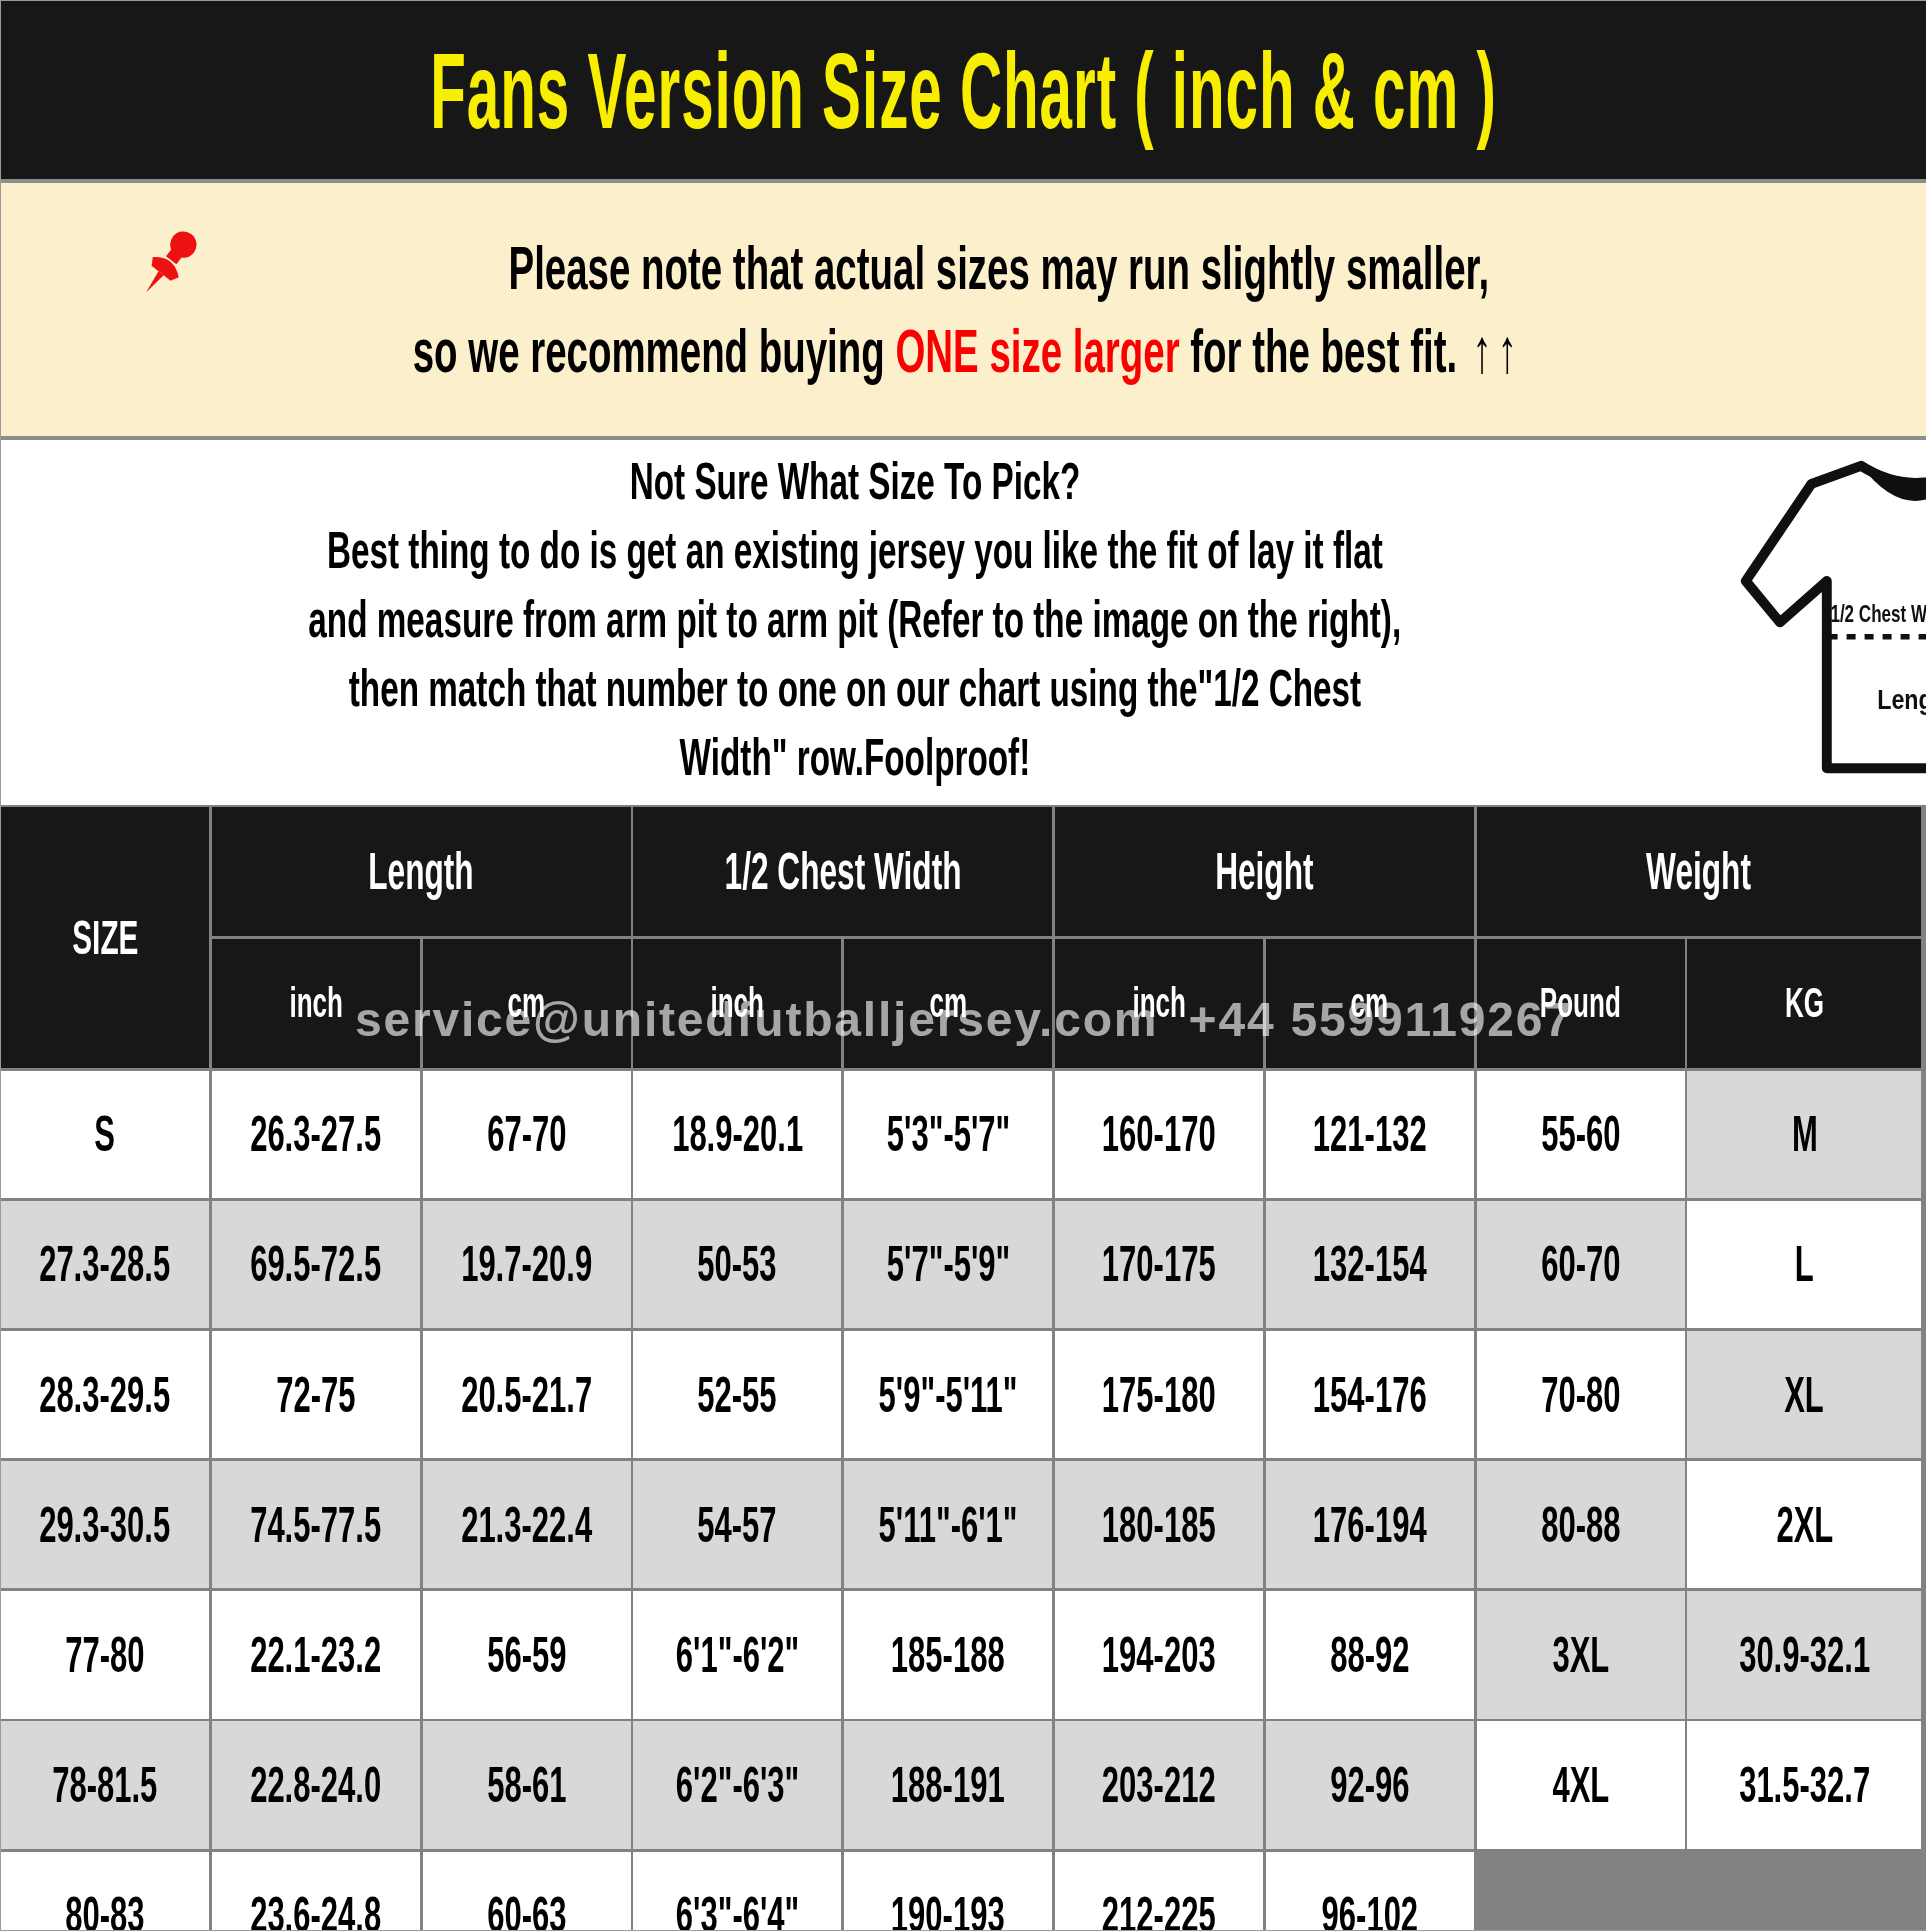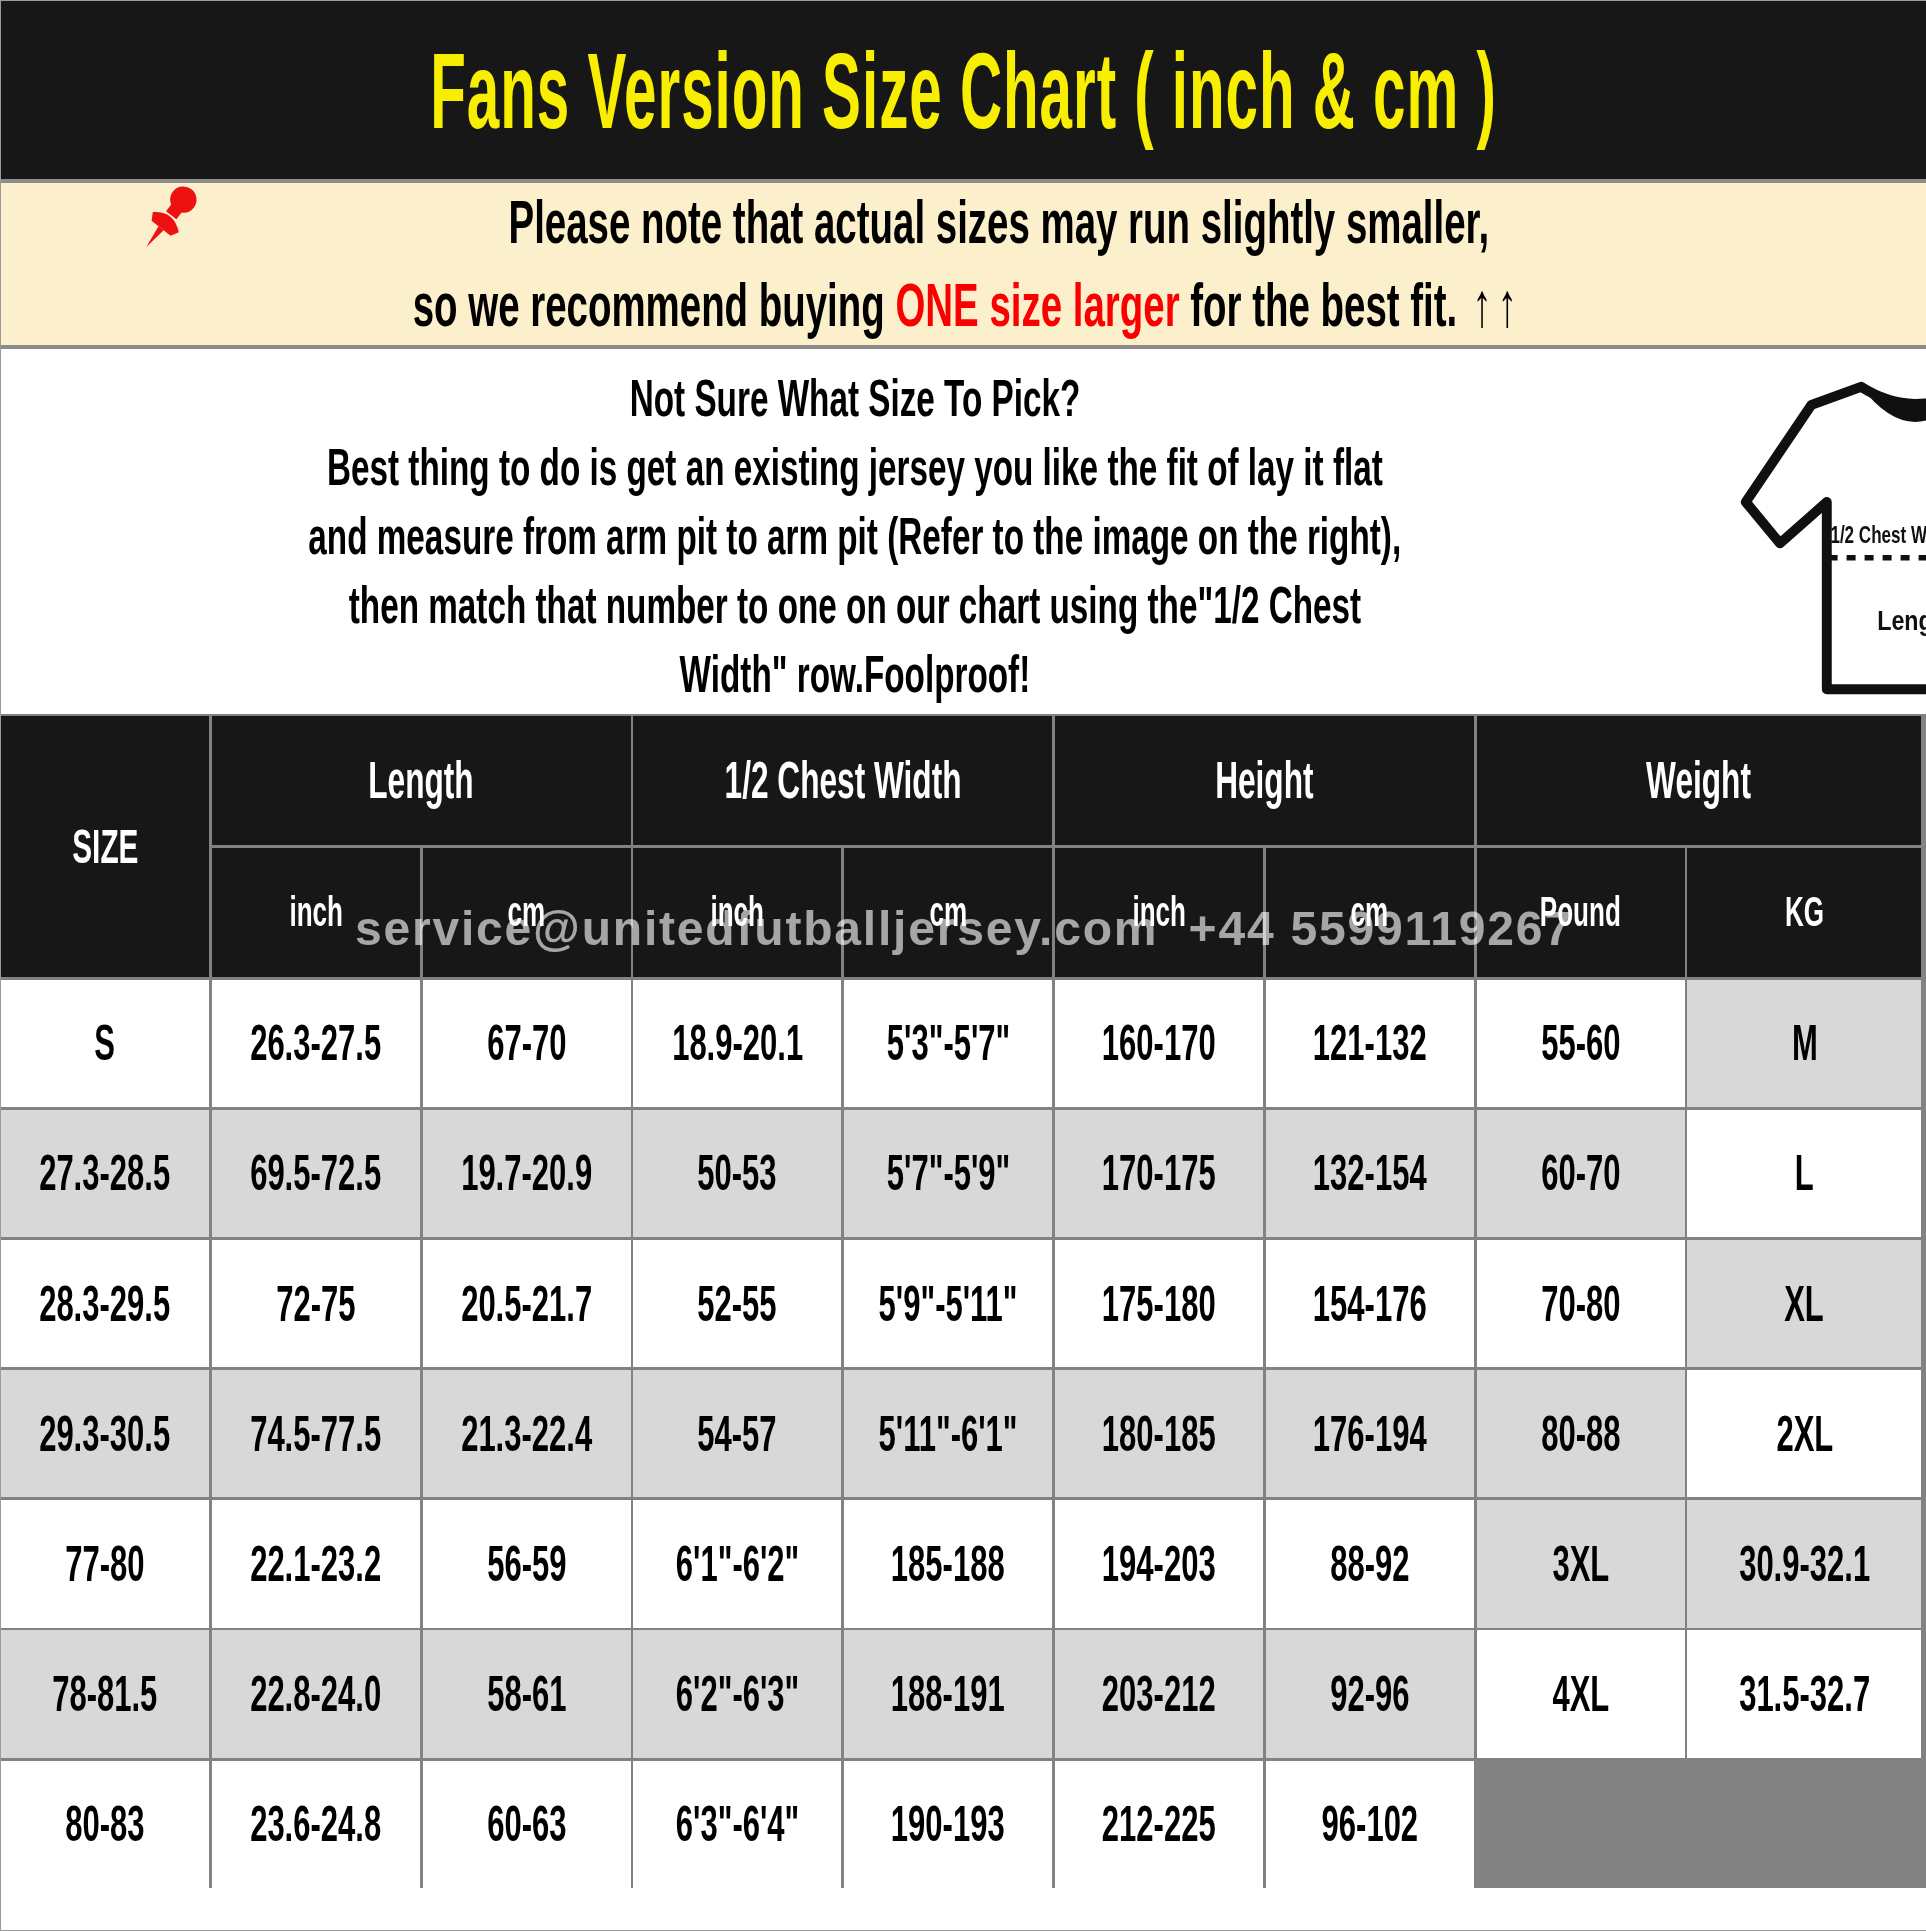--- a/index.html
+++ b/index.html
@@ -16,29 +16,29 @@
     width:1927px;height:1931px;border:1.8px solid #9b9b9b;position:relative;
     background:#fff;overflow:hidden;
   }
   
   .t{display:inline-block;font-weight:700;white-space:nowrap;transform:scaleX(.62);transform-origin:50% 50%;}
   
   .banner{height:182px;background:var(--ink);border-bottom:4.6px solid #8c8c8c;
     display:flex;align-items:center;justify-content:center;}
   .banner .t{font-size:108px;color:var(--yellow);transform:scaleX(.54);letter-spacing:1.8px;}
   
-  .notice{height:166px;background:var(--cream);border-bottom:4.6px solid #8c8c8c;
+  .notice{height:257px;background:var(--cream);border-bottom:4.6px solid #8c8c8c;
     display:flex;flex-direction:column;align-items:center;justify-content:center;gap:14.7px;color:#000;}
   .nline{display:flex;align-items:center;font-size:62px;line-height:1.1;}
   .nline .t{transform:scaleX(.62)}
   .red{color:var(--red)}
   .arrows{font-weight:900;letter-spacing:-3.7px;padding-left:7.3px}
   .pin-svg{width:79px;height:79px;margin:-13px 0 0 -9.2px;flex:0 0 auto}
   
-  .guide{height:365px;background:#fff;display:flex;align-items:flex-end;padding:5.5px 24px 5.5px 0;color:#000}
+  .guide{height:365px;background:#fff;display:flex;align-items:flex-start;padding:5.5px 24px 5.5px 0;color:#000}
   .guide-text{flex:1;text-align:center;font-size:52px;line-height:69px;padding-top:1.8px}
   .guide-text .t{transform:scaleX(.64)}
   .tshirt-box{flex:0 0 413px;display:flex;align-items:center;justify-content:center}
   .tshirt-box svg{width:386px;height:342px}
   
   .table-wrap{position:relative;height:1174px;background:var(--grid);border-top:2.8px solid var(--grid);
     display:grid;grid-template-columns:208px repeat(7,208px) 234px;
     grid-template-rows:129px 129px repeat(7,1fr);gap:2.8px;}
   .cell{display:flex;align-items:center;justify-content:center;overflow:hidden}
   .hcell{background:var(--ink);color:#fff}

